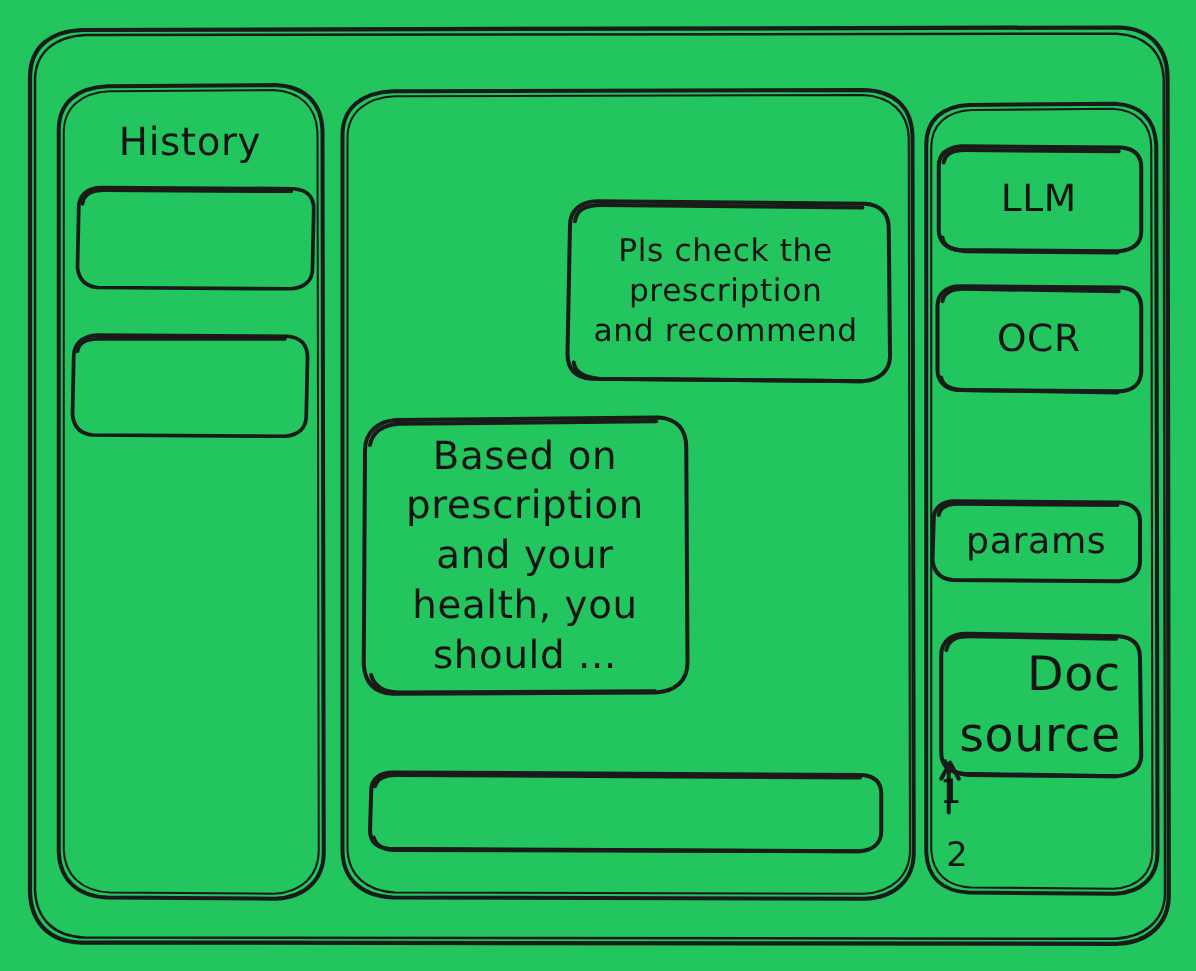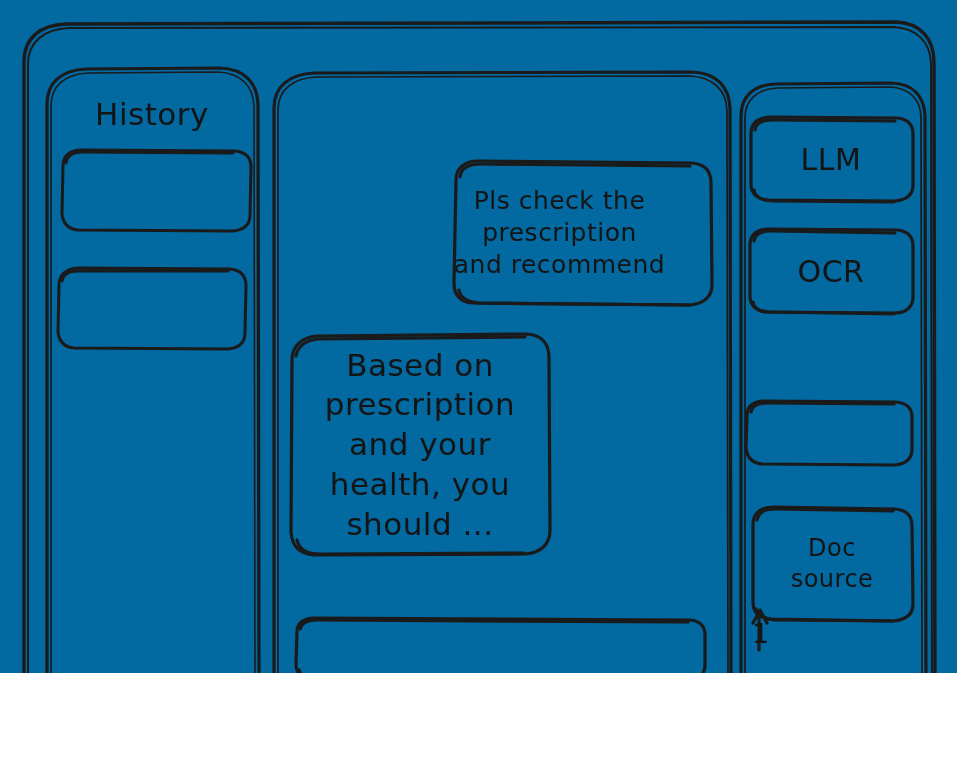--- a/index.html
+++ b/index.html
@@ -7,22 +7,22 @@
     margin: 0;
     padding: 0;
     background: #ffffff;
   }
   body {
     font-family: "DejaVu Sans", sans-serif;
   }
   #canvas {
     position: relative;
     width: 957px;
-    height: 673px;
-    background: #0369a1;
+    height: 777px;
+    background: #22c55e;
     overflow: hidden;
     text-decoration: underline;
   }
   
   #sketch {
     position: absolute;
     left: 0; top: 0;
     width: 957px;
     height: 777px;
     pointer-events: none;
@@ -51,35 +51,35 @@
   }
   #history-item-0 { left: 62px; top: 152px; width: 185px; height: 76px; }
   #history-item-1 { left: 58px; top: 270px; width: 185px; height: 76px; }
 
   #agent-title {
     left: 300px; top: 97px; width: 400px; height: 48px;
     font-size: 32px;
   }
 
   #user-bubble {
-    left: 432px; top: 163px; width: 255px; height: 140px;
+    left: 453px; top: 163px; width: 255px; height: 140px;
     font-size: 25px;
     padding: 4px 8px;
   }
   #agent-bubble {
     left: 292px; top: 336px; width: 256px; height: 218px;
     font-size: 31px;
     padding: 4px 10px;
   }
   #composer { left: 296px; top: 618px; width: 402px; height: 60px; }
 
   #tool-llm    { left: 750px; top: 121px; width: 162px; height: 78px;  font-size: 30px; }
   #tool-ocr    { left: 750px; top: 231px; width: 162px; height: 82px;  font-size: 30px; }
   #tool-params { left: 746px; top: 402px; width: 166px; height: 62px;  font-size: 29px; }
-  #tool-doc    { left: 752px; top: 510px; width: 160px; height: 108px; font-size: 24px; }
+  #tool-doc    { left: 752px; top: 510px; width: 160px; height: 108px; font-size: 38px; text-align: right; }
 
   #doc-ref-1 { left: 752px; top: 616px; width: 30px; height: 36px; font-size: 27px; justify-content: flex-start; }
   #doc-ref-2 { left: 757px; top: 665px; width: 30px; height: 40px; font-size: 27px; justify-content: flex-start; }
 </style>
 </head>
 <body>
 
 <div id="canvas">
 
   <svg id="sketch" viewBox="0 0 957 777" xmlns="http://www.w3.org/2000/svg" fill="none" stroke="#1a1a1a" stroke-linecap="round" stroke-linejoin="round">
@@ -186,20 +186,21 @@
 and your
 health, you
 should ...</div>
 
   <div class="box label" id="composer" title=""></div>
 
   <div class="box label" id="tool-llm">LLM</div>
 
   <div class="box label" id="tool-ocr">OCR</div>
 
+  <div class="box label" id="tool-params">params</div>
 
   <div class="box label" id="tool-doc">Doc
 source</div>
 
   <div class="box label" id="doc-ref-1">1</div>
 
   <div class="box label" id="doc-ref-2">2</div>
 
 </div>
 

